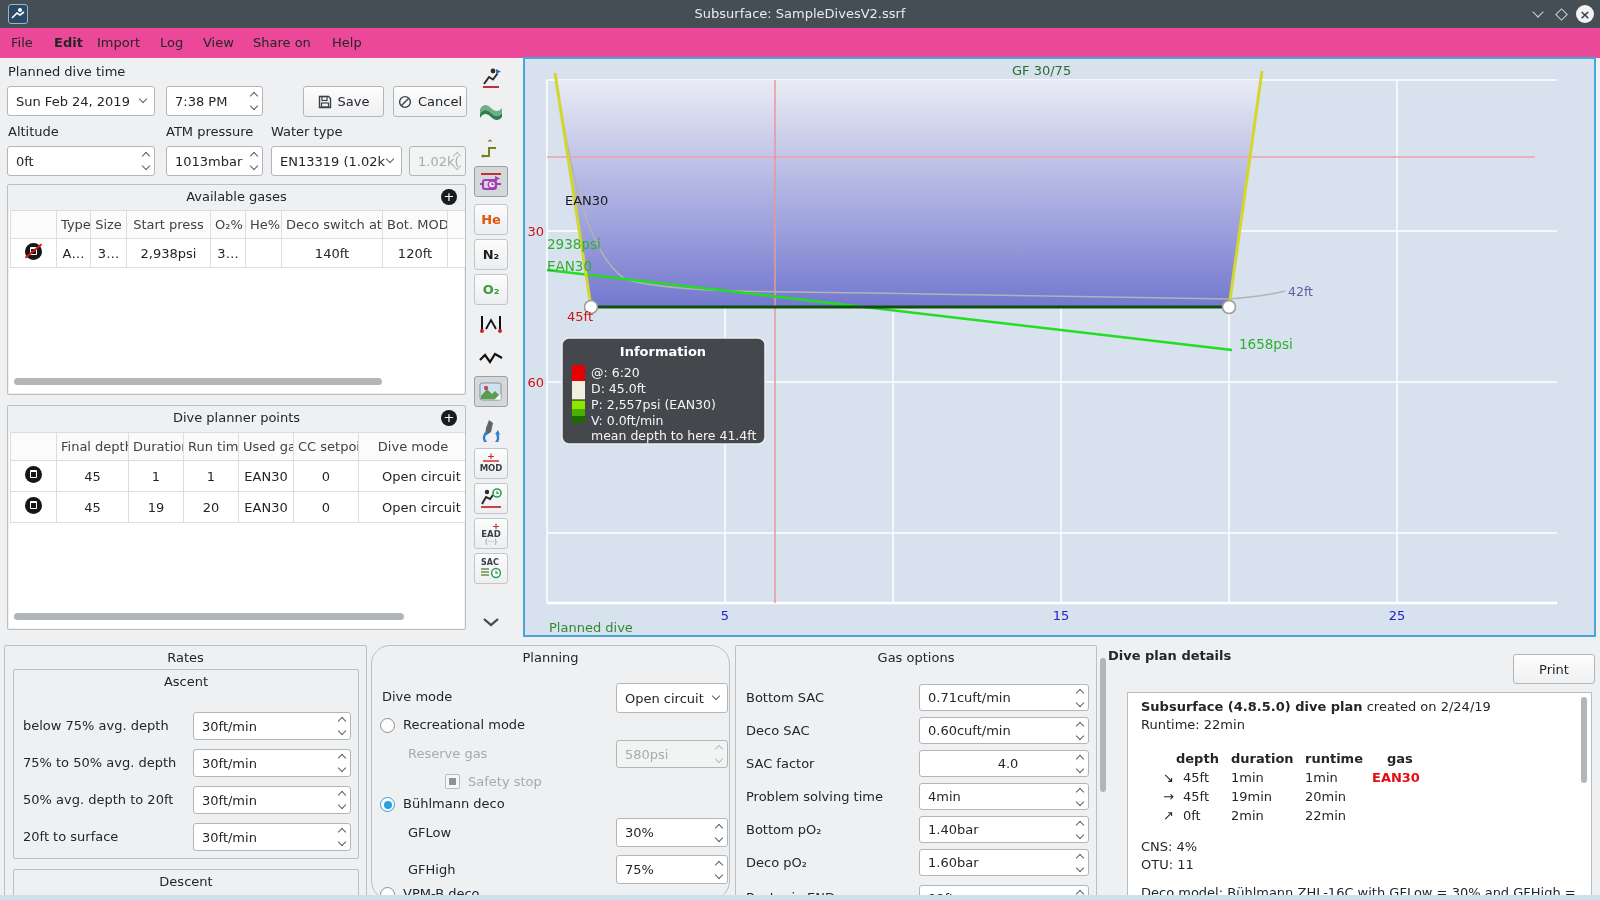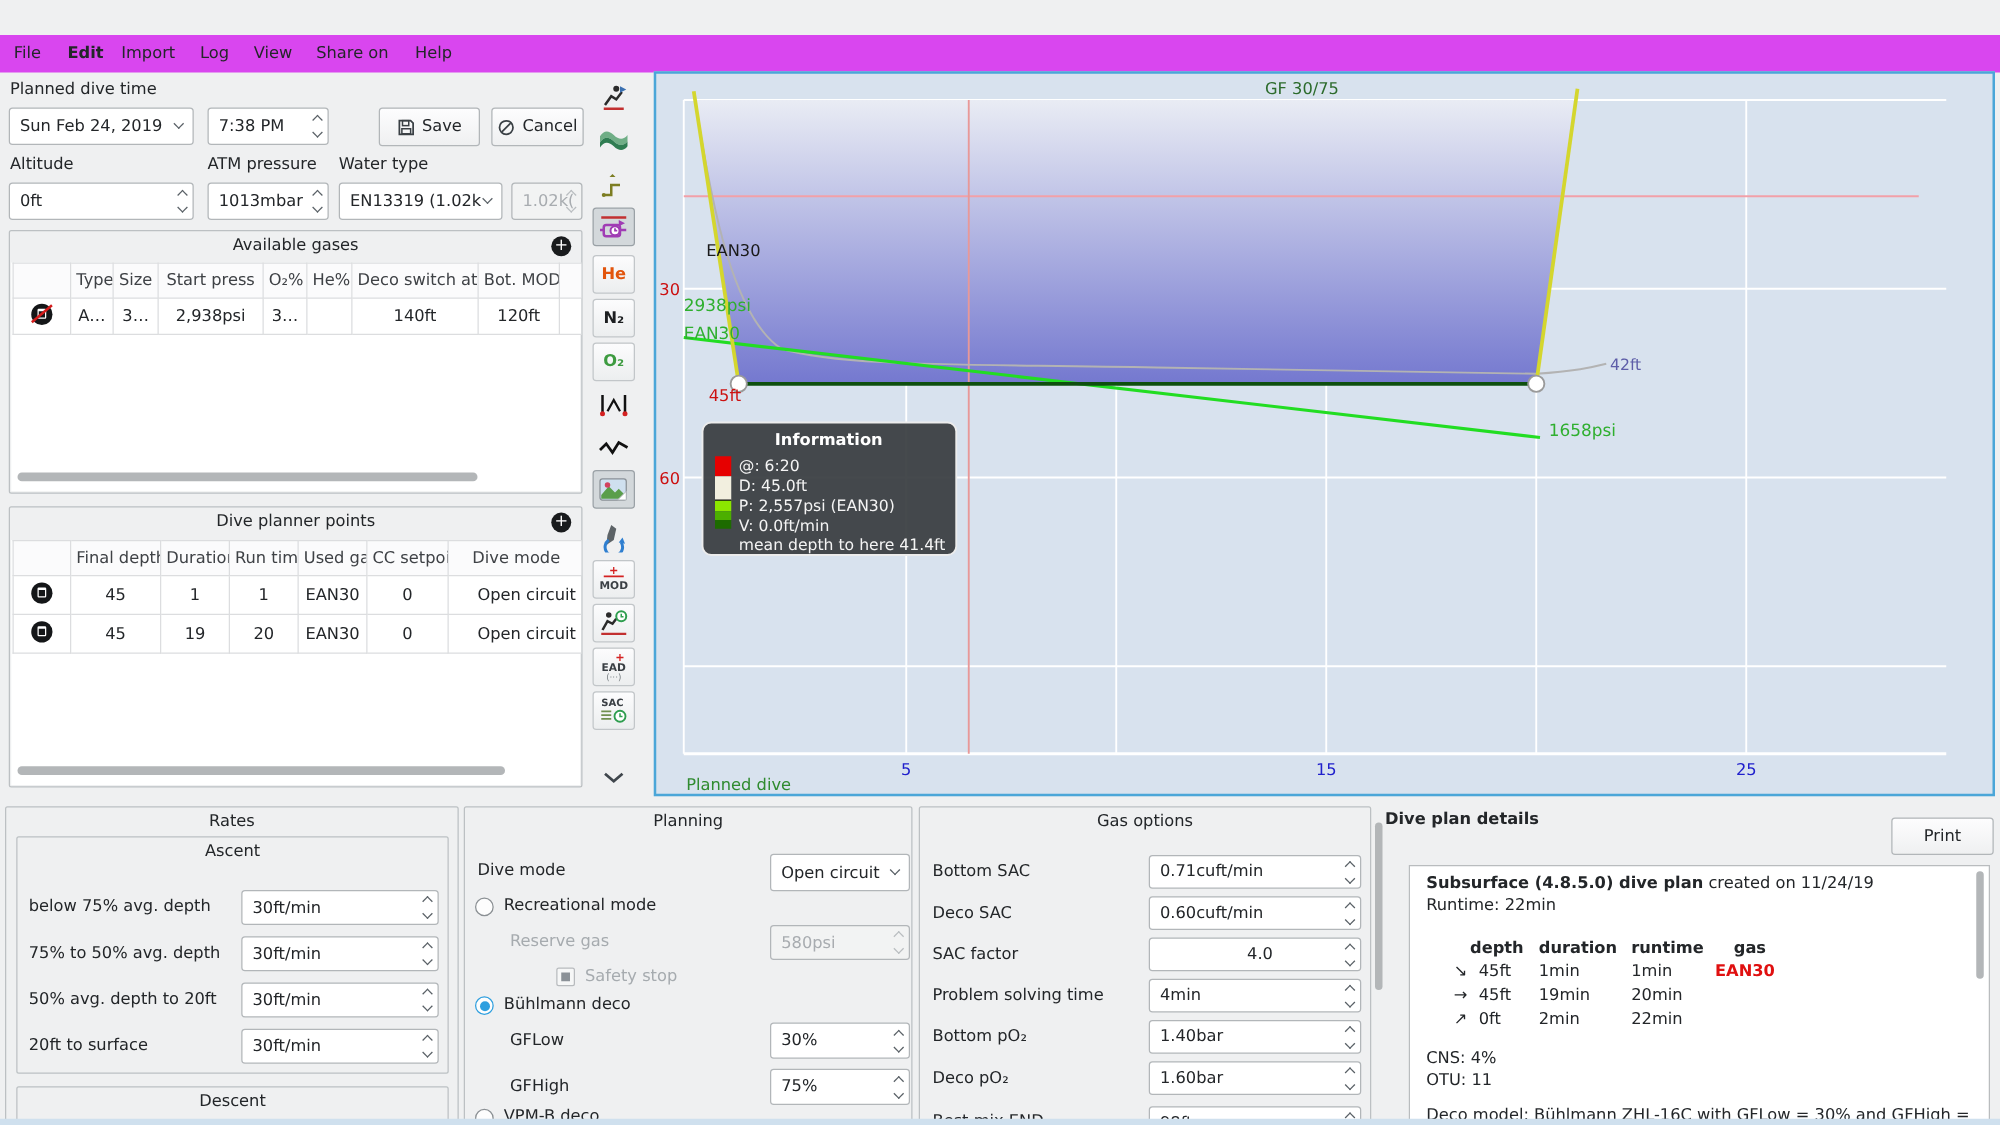--- a/index.html
+++ b/index.html
@@ -13,21 +13,21 @@
   
   #titlebar { position:absolute; left:0; top:0; width:1600px; height:28px; background:#454d55; }
   #title-text { position:absolute; left:0; right:0; top:6px; text-align:center; color:#e8ebed; font-size:13px; }
   #app-icon { position:absolute; left:8px; top:4px; width:20px; height:20px; background:#2e4a63; border:1px solid #8fb6d8; border-radius:3px; }
   .tb-btn { position:absolute; top:5px; width:18px; height:18px; display:flex; align-items:center; justify-content:center; }
   .tb-chev { width:8px; height:8px; border-right:1.7px solid #cfd4d8; border-bottom:1.7px solid #cfd4d8; transform:rotate(45deg); margin-top:-4px; }
   .tb-diamond { width:9px; height:9px; border:1.7px solid #cfd4d8; transform:rotate(45deg); }
   #close-btn { background:#f2f3f4; border-radius:50%; color:#3a4148; font-weight:bold; font-size:13px; line-height:1; }
 
   
-  #menubar { position:absolute; left:0; top:28px; width:1600px; height:30px; background:#d946ef; }
+  #menubar { position:absolute; left:0; top:28px; width:1600px; height:30px; background:#ec4899; }
   .menu-item { position:absolute; top:7px; font-size:13px; color:#232629; cursor:default; }
 
   
   .btn { position:absolute; display:flex; align-items:center; justify-content:center; gap:6px;
          background:linear-gradient(#fdfdfe,#eff0f1); border:1px solid #b2b6b9; border-radius:3px; font-size:13px; }
   .field { position:absolute; background:#fff; border:1px solid #b2b6b9; border-radius:3px; display:flex; align-items:center; }
   .field .val { padding-left:8px; white-space:nowrap; overflow:hidden; flex:1; }
   .field.dis { background:#f2f3f3; color:#a8acb0; }
   .spin-btns { position:absolute; right:5px; top:0; bottom:0; display:flex; flex-direction:column; justify-content:center; gap:4px; }
   .chv { display:inline-block; width:6px; height:6px; border-right:1.6px solid #596066; border-bottom:1.6px solid #596066; }
@@ -72,20 +72,36 @@
 
   
   .pd { position:absolute; font-size:13px; white-space:nowrap; }
   .pd b { font-weight:bold; }
 </style>
 </head>
 <body>
 
 <div id="app">
 
+  <div id="titlebar">
+    <div id="app-icon">
+      <svg width="18" height="18" viewBox="0 0 18 18">
+          <circle cx="11" cy="5" r="2" fill="#fff"></circle>
+          <path d="M3 13 L8 8 L11 10 L15 7" stroke="#fff" stroke-width="1.6" fill="none"></path>
+        </svg>
+    </div>
+    <span id="title-text">Subsurface: SampleDivesV2.ssrf</span>
+    <div class="tb-btn" style="left:1529px;">
+        <span class="tb-chev"></span>
+      </div>
+    <div class="tb-btn" style="left:1552px;">
+        <span class="tb-diamond"></span>
+      </div>
+    <div class="tb-btn" id="close-btn" style="left:1576px;">×</div>
+  </div>
 
   <div id="menubar">
     <span class="menu-item" style="left:11px;">File</span>
     <span class="menu-item" style="left:54px;font-weight:bold;">Edit</span>
     <span class="menu-item" style="left:97px;">Import</span>
     <span class="menu-item" style="left:160px;">Log</span>
     <span class="menu-item" style="left:203px;">View</span>
     <span class="menu-item" style="left:253px;">Share on</span>
     <span class="menu-item" style="left:332px;">Help</span>
   </div>
@@ -458,21 +474,21 @@
         <span class="spin-btns">
           <i class="chv up"></i>
           <i class="chv dn"></i>
         </span>
       </div>
     <div class="gbox" style="left:8px; top:223px; width:346px; height:60px;">
       <span class="gtitle">Descent</span>
     </div>
   </div>
 
-  <div class="gbox" style="left:371px; top:645px; width:359px; height:255px;">
+  <div class="gbox" style="left:371px; top:645px; width:359px; height:255px;border-radius:19px;">
     <span class="gtitle">Planning</span>
     <span class="lbl" style="left:10px; top:43px;">Dive mode</span>
     <div class="field" style="left:244px; top:37px; width:112px; height:30px;">
       <span class="val">Open circuit</span>
         <span class="combo-chev chv dn"></span>
     </div>
     <span class="radio" style="left:8px; top:72px;"></span>
     <span class="lbl" style="left:31px; top:71px;">Recreational mode</span>
     <span class="lbl dis" style="left:36px; top:100px;">Reserve gas</span>
     <div class="field dis" style="left:244px; top:94px; width:112px; height:28px;">
@@ -568,21 +584,21 @@
 
   <div class="vscroll" style="left:1100px; top:658px; height:134px;"></div>
 
   <div class="abs" style="left:1108px; top:645px; width:492px; height:255px;">
     <span class="lbl" style="left:0; top:3px; font-weight:bold;">Dive plan details</span>
     <div class="btn" style="left:405px; top:9px; width:82px; height:30px;">
       <span>Print</span>
     </div>
     <div class="abs" style="left:19px; top:47px; width:465px; height:208px; background:#fff; border:1px solid #b9bcbe; overflow:hidden;">
       <div class="vscroll" style="right:4px; top:4px; height:86px;"></div>
-      <span class="pd" style="left:13px; top:6px;"><b>Subsurface (4.8.5.0) dive plan</b><span> created on 11/24/19</span></span>
+      <span class="pd" style="left:13px; top:6px;"><b>Subsurface (4.8.5.0) dive plan</b><span> created on 2/24/19</span></span>
       <span class="pd" style="left:13px; top:24px;">Runtime: 22min</span>
       <span class="pd" style="left:48px;  top:58px; font-weight:bold;">depth</span>
       <span class="pd" style="left:103px; top:58px; font-weight:bold;">duration</span>
       <span class="pd" style="left:177px; top:58px; font-weight:bold;">runtime</span>
       <span class="pd" style="left:259px; top:58px; font-weight:bold;">gas</span>
 
       <span class="pd" style="left:35px;  top:77px;">↘</span>
       <span class="pd" style="left:55px;  top:77px;">45ft</span>
       <span class="pd" style="left:103px; top:77px;">1min</span>
       <span class="pd" style="left:177px; top:77px;">1min</span>

